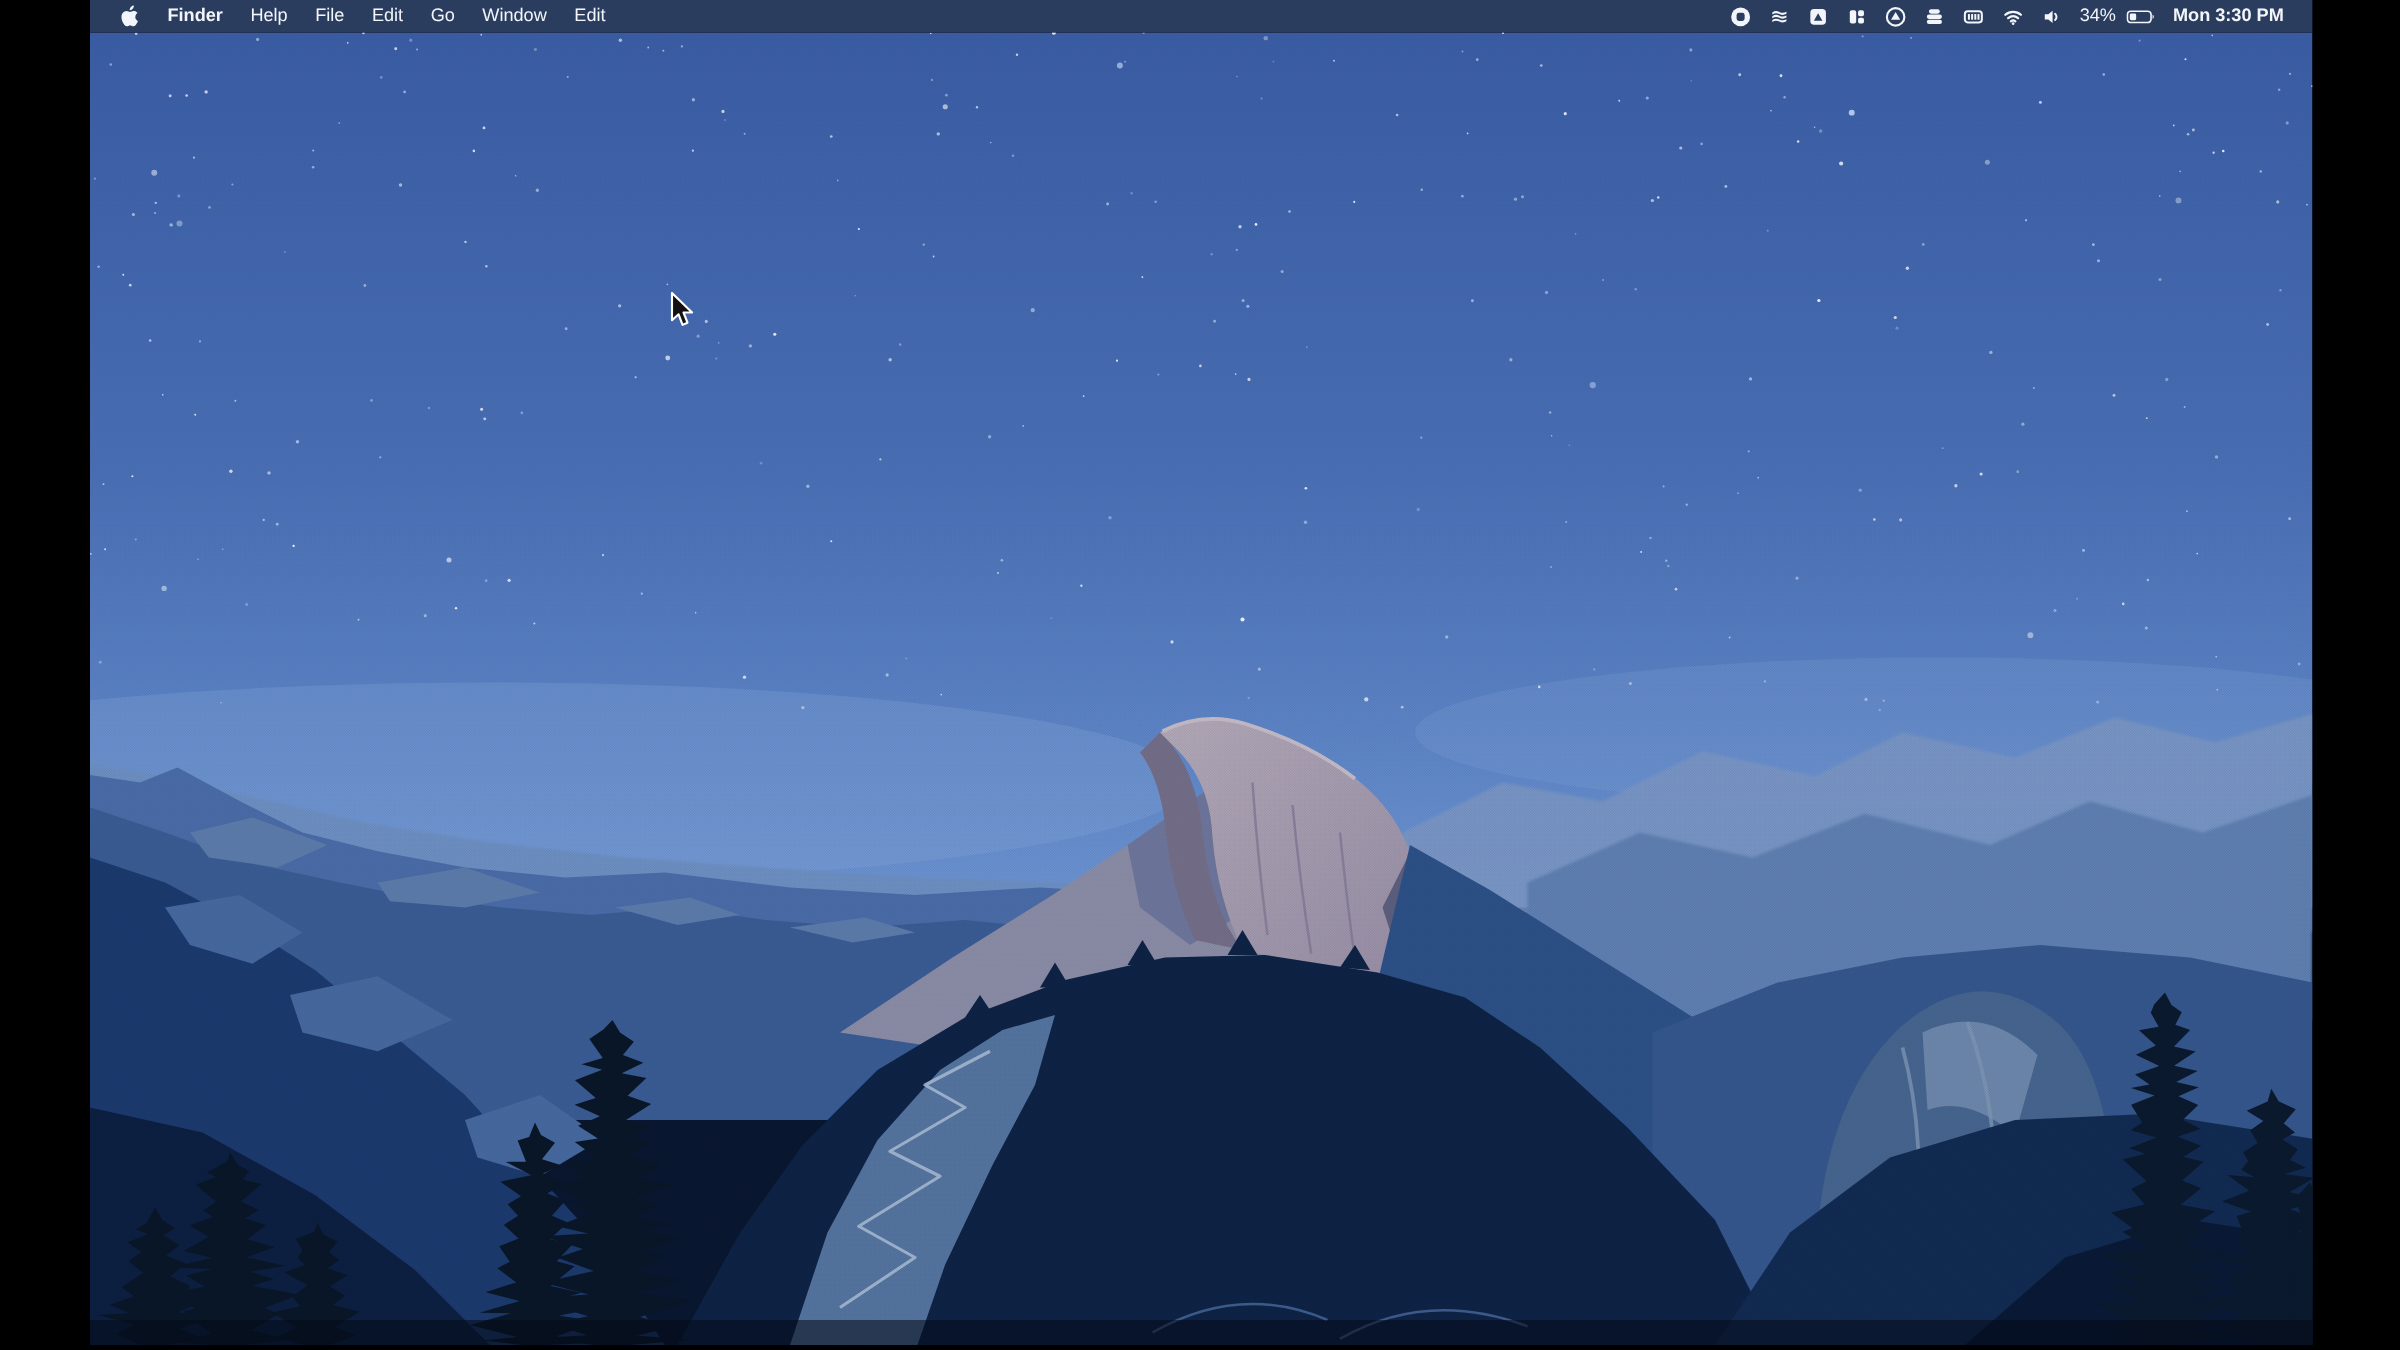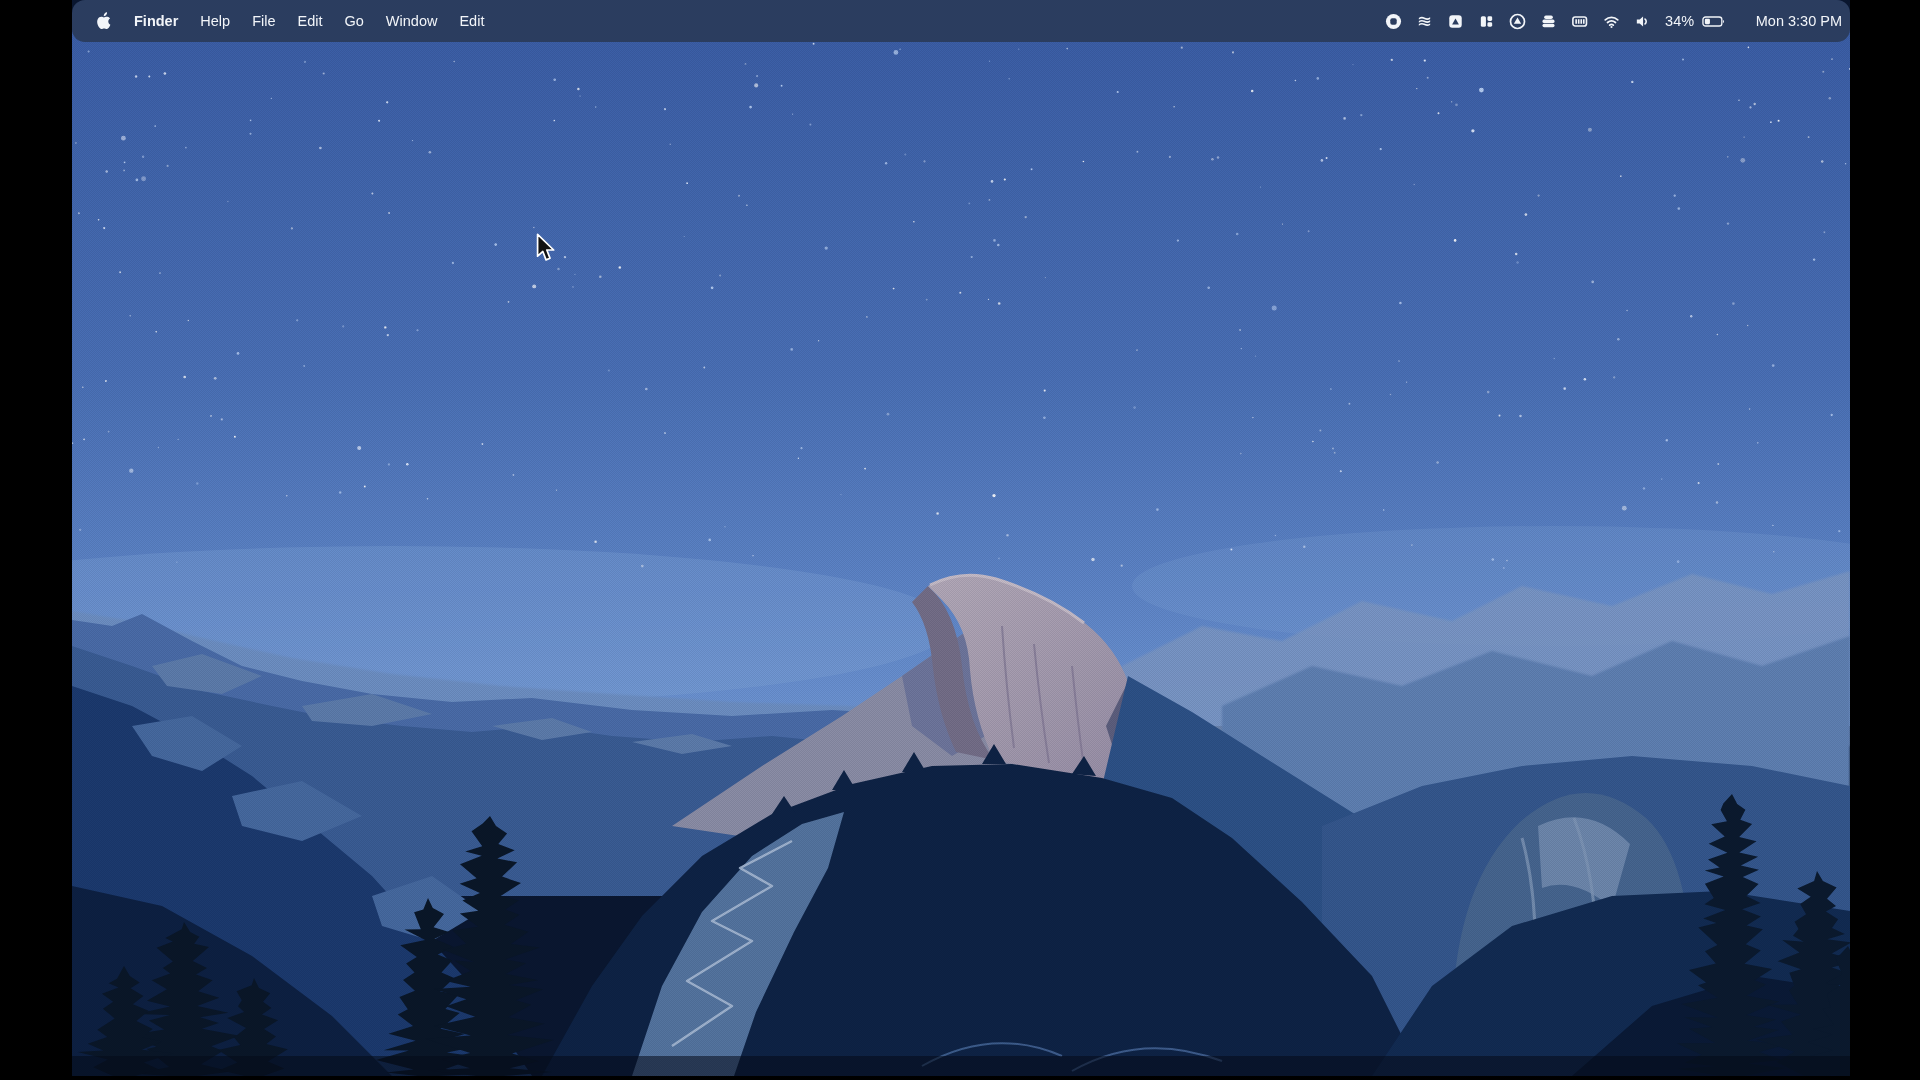--- a/index.html
+++ b/index.html
@@ -2,34 +2,34 @@
 <html style="--menubar-bg: #2b3d5f; --menubar-text: #f2f5f9;"><head>
 <meta charset="utf-8">
 <style>
   html,body{margin:0;padding:0;background:#000;width:1920px;height:1080px;overflow:hidden;
             font-family:"Liberation Sans", sans-serif;}
   *{box-sizing:border-box;}
 
   .screen{position:absolute;left:72px;top:0;width:1778px;height:1076px;overflow:hidden;background:#0a1730;}
 
   
-  .menubar{position:absolute;left:0;top:0;width:100%;height:42px;
+  .menubar{position:absolute;left:0;top:0;width:100%;height:26px;
            background:var(--menubar-bg,#2b3d5f);display:flex;align-items:flex-start;
            justify-content:space-between;color:var(--menubar-text,#f2f5f9);
-           font-size:14.5px;z-index:40;border-radius:13px;}
+           font-size:14.5px;z-index:40;}
   .menu-left{display:flex;align-items:center;height:100%;padding-left:24px;}
   .apple{width:17px;height:19px;margin-right:21px;display:flex;align-items:center;}
   .apple svg{width:15px;height:18px;fill:var(--menubar-text,#f2f5f9);}
   .menu-item{padding:0 11px;height:100%;display:flex;align-items:center;white-space:nowrap;}
   .menu-item.app{font-weight:700;padding:0 11px 0 0;}
-  .menu-right{display:flex;align-items:center;height:100%;gap:14px;padding-right:8px;}
+  .menu-right{display:flex;align-items:center;height:100%;gap:14px;padding-right:23px;}
   .status-icon{display:flex;align-items:center;justify-content:center;height:100%;}
   .status-icon svg{height:17px;width:auto;color:var(--menubar-text,#f2f5f9);}
   .pct{margin-right:-6px;}
-  .clock{margin-left:16px;white-space:nowrap;}
+  .clock{margin-left:0;white-space:nowrap;font-weight:bold;}
 
   
   .wallpaper{position:absolute;left:0;top:26px;width:1778px;height:1050px;z-index:1;}
   .wallpaper svg{display:block;width:100%;height:100%;}
 
   
   .dither{position:absolute;inset:0;z-index:30;pointer-events:none;opacity:.09;
     background-image:
       linear-gradient(45deg, rgba(2,8,24,.9) 25%, transparent 25%, transparent 75%, rgba(2,8,24,.9) 75%),
       linear-gradient(45deg, rgba(2,8,24,.9) 25%, transparent 25%, transparent 75%, rgba(2,8,24,.9) 75%);

